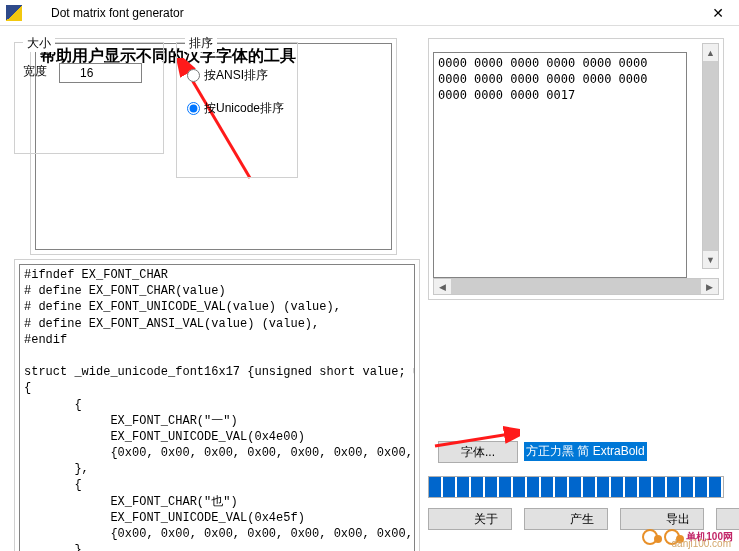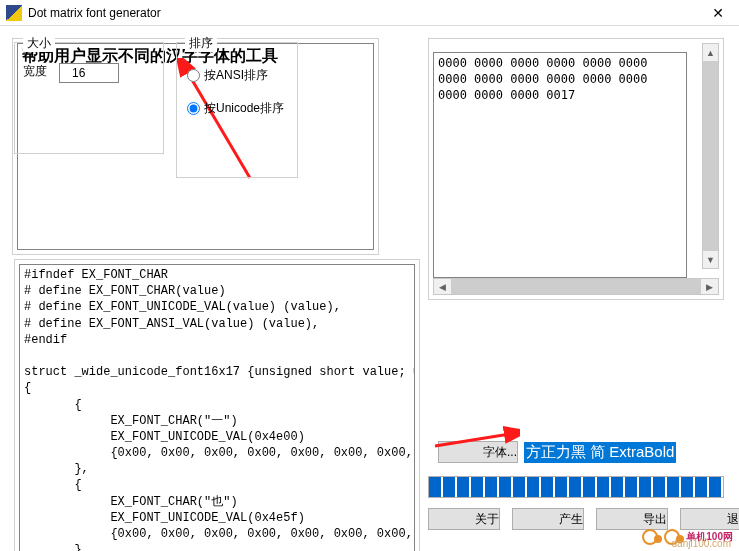--- a/index.html
+++ b/index.html
@@ -1,53 +1,53 @@
 <!DOCTYPE html>
 <html><head>
 <meta charset="utf-8">
 <style>
 * { box-sizing: border-box; margin: 0; padding: 0; }
 body { font-family: "Microsoft YaHei", SimSun, sans-serif; font-size: 12px; background: #fff; width: 739px; height: 551px; overflow: hidden; }
 .titlebar { height: 26px; background: #fff; border-bottom: 1px solid #ddd; display: flex; align-items: center; padding: 0 6px; }
 .titlebar .icon { width: 16px; height: 16px; background: linear-gradient(135deg,#2e4a8a 50%,#f2c80f 50%); margin-right: 6px; }
-.titlebar .title { flex: 1; font-size: 12px; color: #000; }
+.titlebar .title { flex: 1; font-size: 12px; color: #000; margin-left: 23px; }
 .titlebar .closebtn { width: 30px; text-align: center; font-size: 14px; color: #000; cursor: default; }
 .client { position: relative; padding: 8px; height: 525px; }
 .panel { position: absolute; border: 1px solid #d0d0d0; background: #fff; }
-.left-top { left: 12px; top: 12px; width: 367px; height: 217px; text-decoration: underline; }
+.left-top { left: 30px; top: 12px; width: 367px; height: 217px; text-decoration: underline; }
 .inner { position: absolute; inset: 4px; border: 1px solid #828282; background: #fff; overflow: hidden; font-family: SimSun, serif; }
 .inner.bold { font-weight: 900; font-size: 16px; padding: 2px 4px; }
 .left-bot { left: 14px; top: 233px; width: 406px; height: 300px; }
 .codearea { position: absolute; inset: 4px; border: 1px solid #828282; background: #fff; overflow: auto; font-family: Consolas, "Courier New", monospace; font-size: 12px; white-space: pre; padding: 2px 4px; line-height: 1.35; }
 .right-top { left: 428px; top: 12px; width: 296px; height: 262px; }
 .hexarea { position: absolute; left: 4px; top: 13px; width: 254px; height: 226px; border: 1px solid #828282; background: #fff; overflow-y: scroll; font-family: Consolas, monospace; font-size: 12px; padding: 2px 4px; line-height: 1.35; }
 .hscroll { position: absolute; left: 4px; bottom: 4px; width: 286px; height: 17px; background: #f0f0f0; border: 1px solid #c8c8c8; display: flex; }
 .hscroll .arr { width: 17px; display: flex; align-items: center; justify-content: center; color: #606060; font-size: 9px; }
 .hscroll .thumb { flex: 1; background: #cdcdcd; margin: 0; }
 .vscroll { position: absolute; right: 4px; top: 4px; width: 17px; height: 226px; background: #f0f0f0; border: 1px solid #c8c8c8; display: flex; flex-direction: column; }
 .vscroll .arr { height: 17px; display: flex; align-items: center; justify-content: center; color: #606060; font-size: 9px; }
 .vscroll .thumb { flex: 1; background: #cdcdcd; }
 .right-mid { left: 428px; top: 280px; width: 296px; height: 130px; display: flex; }
 .gbox { position: relative; border: 1px solid #d0d0d0; margin: 8px 6px; padding-top: 8px; }
 .gbox .glabel { position: absolute; top: -8px; left: 8px; background: #fff; padding: 0 4px; font-size: 12px; }
 .size-box { width: 150px; height: 112px; }
 .sort-box { width: 122px; height: 136px; }
 .frow { display: flex; align-items: flex-start; margin: 12px 8px; }
 .frow label { width: 36px; }
-.frow input[type=text] { width: 60px; height: 20px; border: 1px solid #828282; padding: 0 12px; font-family: inherit; font-size: 12px; }
+.frow input[type=text] { width: 83px; height: 20px; border: 1px solid #828282; padding: 0 20px; font-family: inherit; font-size: 12px; }
 .radio-row { display: flex; align-items: center; margin: 16px 10px; font-size: 12px; }
 .radio-row input { margin-right: 4px; }
 .fontdisplay { position: absolute; left: 524px; top: 416px; width: 164px; height: 20px; }
-.fontdisplay .sel { display: inline-block; background: #0078d7; color: #fff; padding: 1px 2px; font-size: 15px; }
+.fontdisplay .sel { display: inline-block; background: #0078d7; color: #fff; padding: 1px 2px; font-size: 12px; }
 .fontbtn { position: absolute; left: 438px; top: 415px; width: 80px; height: 22px; }
-.btn { border: 1px solid #adadad; background: #e1e1e1; font-size: 12px; padding: 2px 0; text-align: right; cursor: default; font-family: inherit; }
+.btn { border: 1px solid #adadad; background: #e1e1e1; font-size: 12px; padding: 2px 0; text-align: center; cursor: default; font-family: inherit; }
 .progress { position: absolute; left: 428px; top: 450px; width: 296px; height: 22px; border: 1px solid #b0b0b0; background: #fff; }
 .progress .bar { height: 100%; width: 100%; background: repeating-linear-gradient(90deg,#0066cc 0,#0066cc 12px,#fff 12px,#fff 14px); }
 .btnrow { position: absolute; left: 428px; top: 482px; display: flex; gap: 12px; }
-.btnrow .btn { width: 72px; height: 22px; padding-left: 32px; }
+.btnrow .btn { width: 84px; height: 22px; padding-left: 32px; }
 .watermark { position: absolute; right: 6px; bottom: 6px; display: flex; align-items: center; gap: 6px; opacity: 0.95; }
 .watermark .circle { width: 16px; height: 16px; border: 2px solid #e78b1e; border-radius: 50%; position: relative; }
 .watermark .circle::after { content:''; position:absolute; right:-6px; top:4px; width:8px; height:8px; background:#e78b1e; border-radius:50%; }
 .watermark .txt { color: #be185d; font-size: 10px; font-weight: bold; }
 .watermark .sub { position: absolute; right: 2px; bottom: -4px; font-size: 10px; color: #d0a060; }
 .arrow1 { position: absolute; left: 160px; top: 32px; width: 120px; height: 130px; pointer-events: none; }
 .arrow2 { position: absolute; left: 430px; top: 390px; width: 90px; height: 40px; pointer-events: none; }
 </style>
 </head>
 <body>

